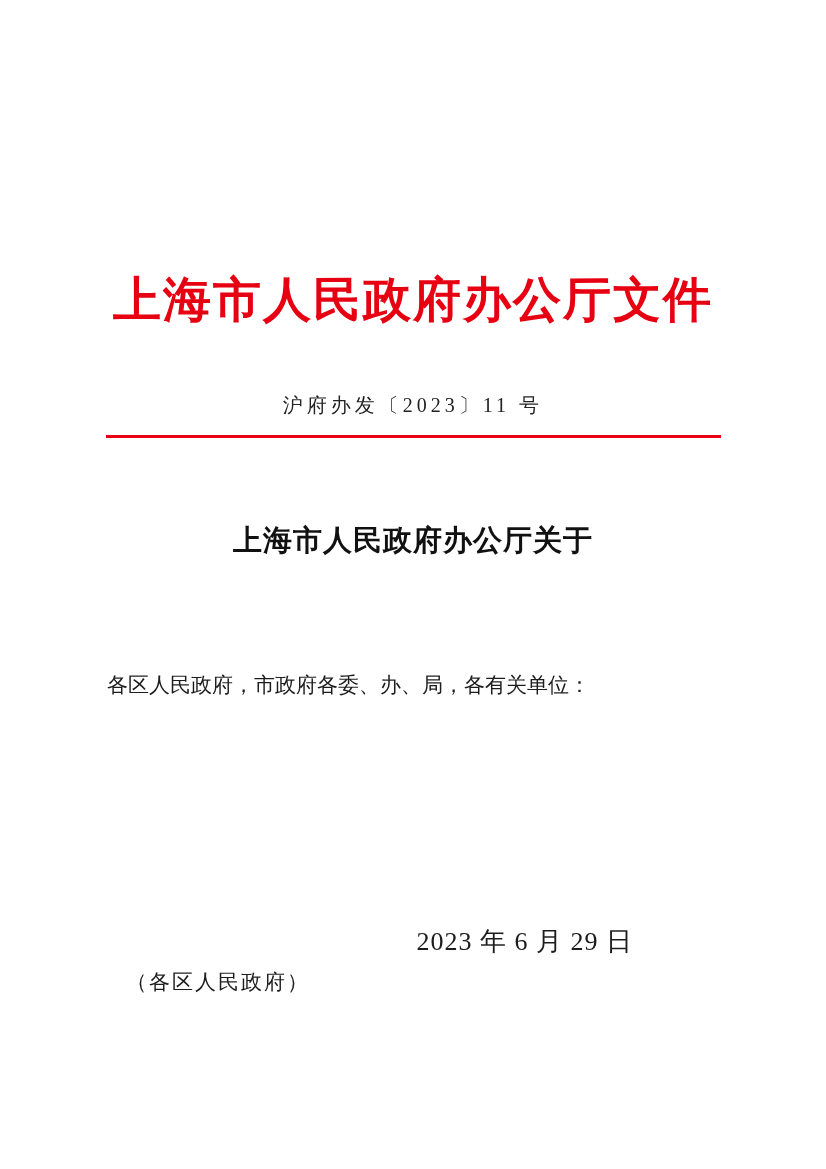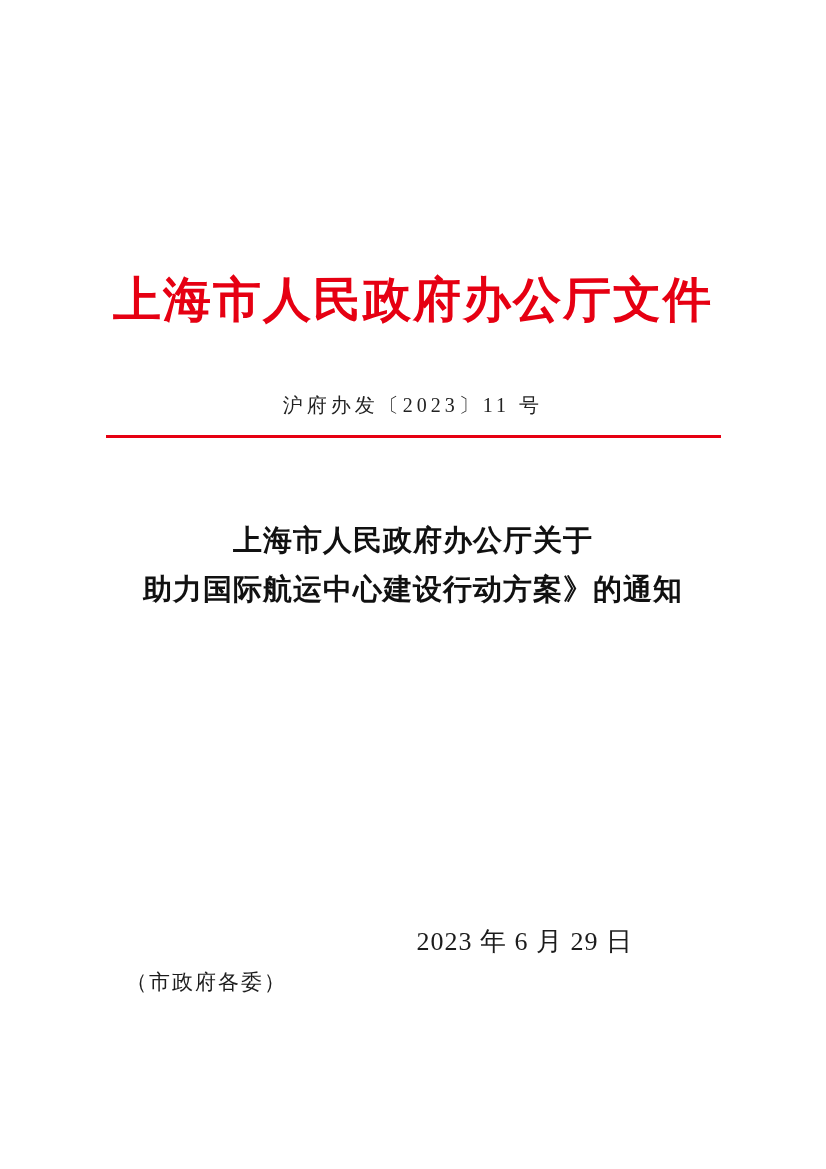--- a/index.html
+++ b/index.html
@@ -122,29 +122,29 @@
 <div class="page">
 
   <div class="banner">上海市人民政府办公厅文件</div>
 
   <div class="doc-number">沪府办发〔2023〕11 号</div>
 
   <div class="red-rule"></div>
 
   <div class="title">
     <div>上海市人民政府办公厅关于</div>
-    <div>助力国际航运中心建设行动方案》的通知</div>
   </div>
 
   <div class="body-text">
+    <p class="salutation">各区人民政府，市政府各委、办、局，各有关单位：</p>
   </div>
 
   <div class="date-line">2023 年 6 月 29 日</div>
 
-  <div class="publish-note">（市政府各委）</div>
+  <div class="publish-note">（各区人民政府）</div>
 
   <div class="page-number">
     <span class="dash">—</span>
     <span class="num">1</span>
     <span class="dash">—</span>
   </div>
 
 </div>
 
 </body></html>

